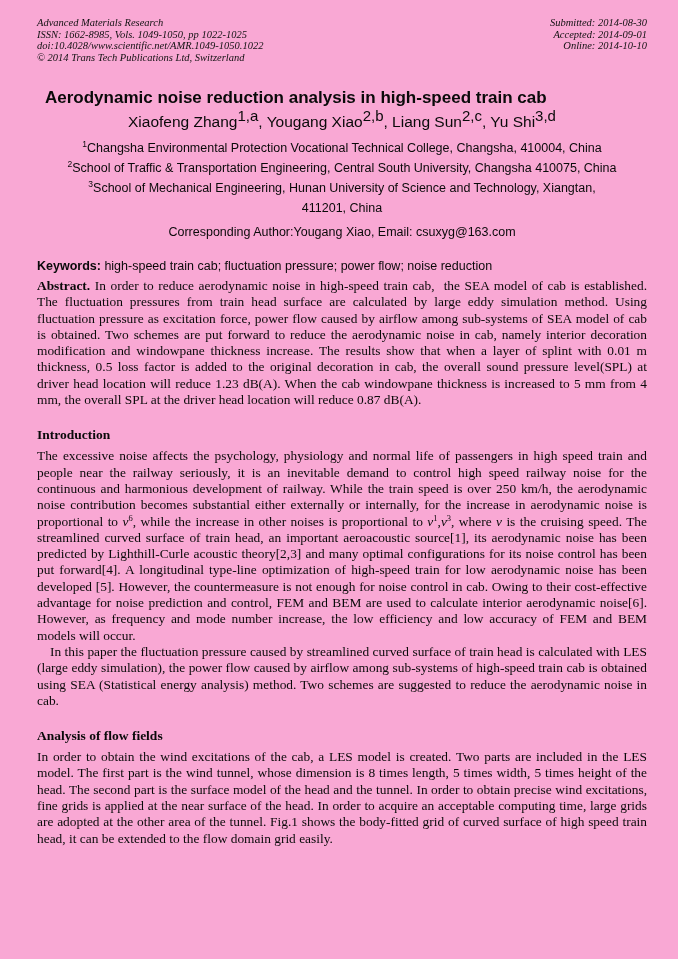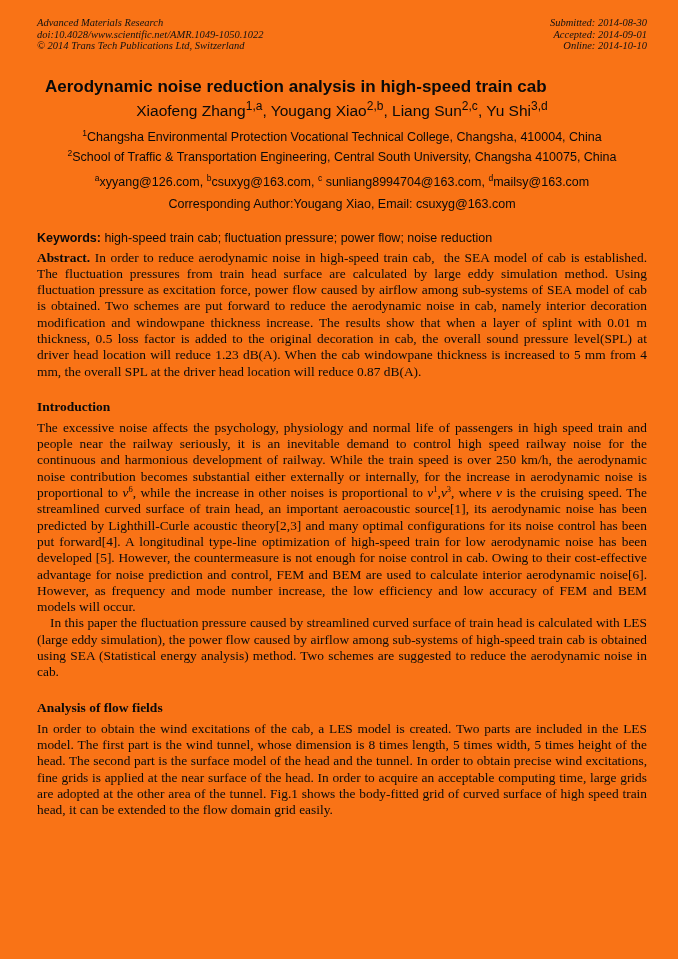--- a/index.html
+++ b/index.html
@@ -1,21 +1,21 @@
 <!DOCTYPE html>
 <html><head>
 <meta charset="utf-8">
 <style>
   html, body { margin: 0; padding: 0; background: #e8e8e8; }
   .page {
     position: relative;
     width: 678px;
     height: 959px;
     margin: 0 auto;
-    background: #f97316;
+    background: #f9a8d4;
     color: #0a0a0a;
     box-sizing: border-box;
     padding: 17px 31px 20px 37px;
     overflow: hidden;
   }
   .meta {
     display: flex;
     justify-content: space-between;
     font: italic 10.5px/11.5px "Liberation Serif", "DejaVu Serif", serif;
     color: #111;
@@ -24,21 +24,21 @@
   .title {
     font: bold 17px/20px "Liberation Sans", "DejaVu Sans", sans-serif;
     text-align: left;
     margin: 25px 8px 0 8px;
   }
   .authors {
     font: 15.5px/19px "Liberation Sans", "DejaVu Sans", sans-serif;
     text-align: center;
     margin-top: 4px;
   }
-  .authors sup { font-size: 12px; line-height: 0; }
+  .authors sup { font-size: 15px; line-height: 0; }
   .affiliations {
     margin-top: 7px;
     font: 12.5px/20px "Liberation Sans", "DejaVu Sans", sans-serif;
     text-align: center;
   }
   .affiliation sup { font-size: 8.5px; line-height: 0; }
   .aff-narrow { max-width: 552px; margin: 0 auto; }
   .emails {
     margin-top: 8px;
     font: 12.5px/15px "Liberation Sans", "DejaVu Sans", sans-serif;
@@ -70,40 +70,41 @@
   .indent { text-indent: 13px; }
 </style>
 </head>
 <body>
 
 <div class="page">
 
   <header class="meta">
     <div class="meta-left">
       <div>Advanced Materials Research</div>
+      <div>ISSN: 1662-8985, Vols. 1049-1050, pp 1022-1025</div>
       <div>doi:10.4028/www.scientific.net/AMR.1049-1050.1022</div>
       <div>© 2014 Trans Tech Publications Ltd, Switzerland</div>
     </div>
     <div class="meta-right">
       <div>Submitted: 2014-08-30</div>
       <div>Accepted: 2014-09-01</div>
       <div>Online: 2014-10-10</div>
     </div>
   </header>
 
   <h1 class="title">Aerodynamic noise reduction analysis in high-speed train cab</h1>
 
   <div class="authors"><span>Xiaofeng Zhang</span><sup>1,a</sup><span>, Yougang Xiao</span><sup>2,b</sup><span>, Liang Sun</span><sup>2,c</sup><span>, Yu Shi</span><sup>3,d</sup></div>
 
   <div class="affiliations">
     <div class="affiliation"><sup>1</sup><span>Changsha Environmental Protection Vocational Technical College, Changsha, 410004, China</span></div>
     <div class="affiliation"><sup>2</sup><span>School of Traffic &amp; Transportation Engineering, Central South University, Changsha 410075, China</span></div>
+    <div class="affiliation aff-narrow"><sup>3</sup><span>School of Mechanical Engineering, Hunan University of Science and Technology, Xiangtan, 411201, China</span></div>
   </div>
 
-  <div class="emails"><sup>a</sup><span>xyyang@126.com, </span><sup>b</sup><span>csuxyg@163.com, </span><sup>c</sup><span> sunliang8994704@163.com, </span><sup>d</sup><span>mailsy@163.com</span></div>
 
   <div class="corresponding">Corresponding Author:Yougang Xiao, Email: csuxyg@163.com</div>
 
   <p class="keywords"><b>Keywords:</b><span> high-speed train cab; fluctuation pressure; power flow; noise reduction</span></p>
 
   <p class="body-text abstract"><b>Abstract.</b><span> In order to reduce aerodynamic noise in high-speed train cab,&nbsp; the SEA model of cab is established. The fluctuation pressures from train head surface are calculated by large eddy simulation method. Using fluctuation pressure as excitation force, power flow caused by airflow among sub-systems of SEA model of cab is obtained. Two schemes are put forward to reduce the aerodynamic noise in cab, namely interior decoration modification and windowpane thickness increase. The results show that when a layer of splint with 0.01 m thickness, 0.5 loss factor is added to the original decoration in cab, the overall sound pressure level(SPL) at driver head location will reduce 1.23 dB(A). When the cab windowpane thickness is increased to 5 mm from 4 mm, the overall SPL at the driver head location will reduce 0.87 dB(A).</span></p>
 
   <h2 class="section-heading">Introduction</h2>
 
   <p class="body-text"><span>The excessive noise affects the psychology, physiology and normal life of passengers in high speed train and people near the railway seriously, it is an inevitable demand to control high speed railway noise for the continuous and harmonious development of railway. While the train speed is over 250 km/h, the aerodynamic noise contribution becomes substantial either externally or internally, for the increase in aerodynamic noise is proportional to </span><i>v</i><sup>6</sup><span>, while the increase in other noises is proportional to </span><i>v</i><sup>1</sup><span>,</span><i>v</i><sup>3</sup><span>, where </span><i>v</i><span> is the cruising speed. The streamlined curved surface of train head, an important aeroacoustic source[1], its aerodynamic noise has been predicted by Lighthill-Curle acoustic theory[2,3] and many optimal configurations for its noise control has been put forward[4]. A longitudinal type-line optimization of high-speed train for low aerodynamic noise has been developed [5]. However, the countermeasure is not enough for noise control in cab. Owing to their cost-effective advantage for noise prediction and control, FEM and BEM are used to calculate interior aerodynamic noise[6]. However, as frequency and mode number increase, the low efficiency and low accuracy of FEM and BEM models will occur.</span></p>

